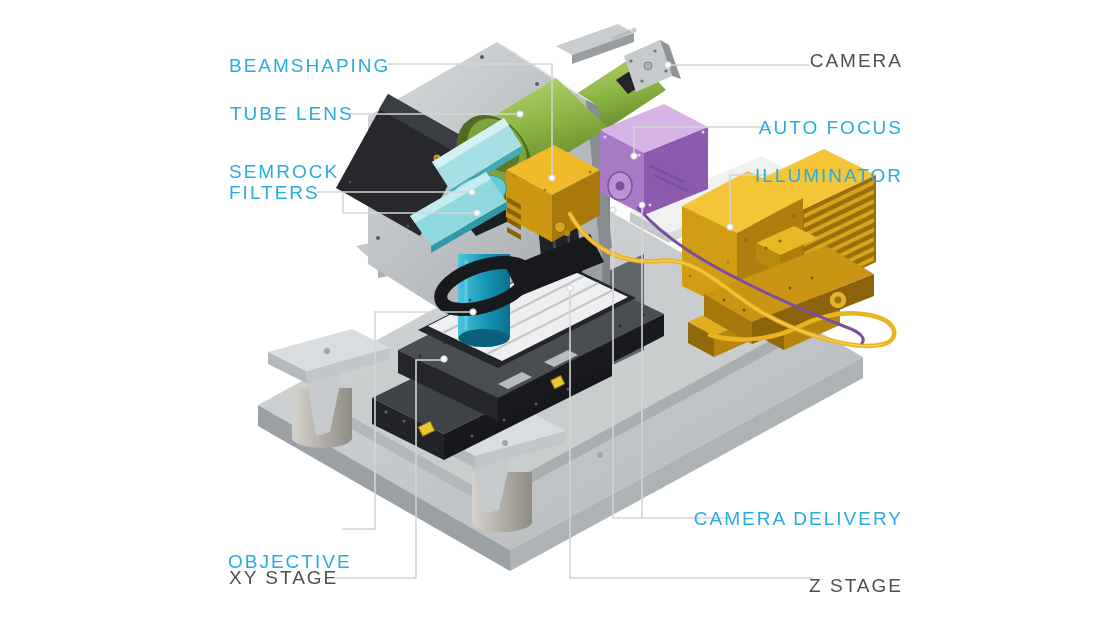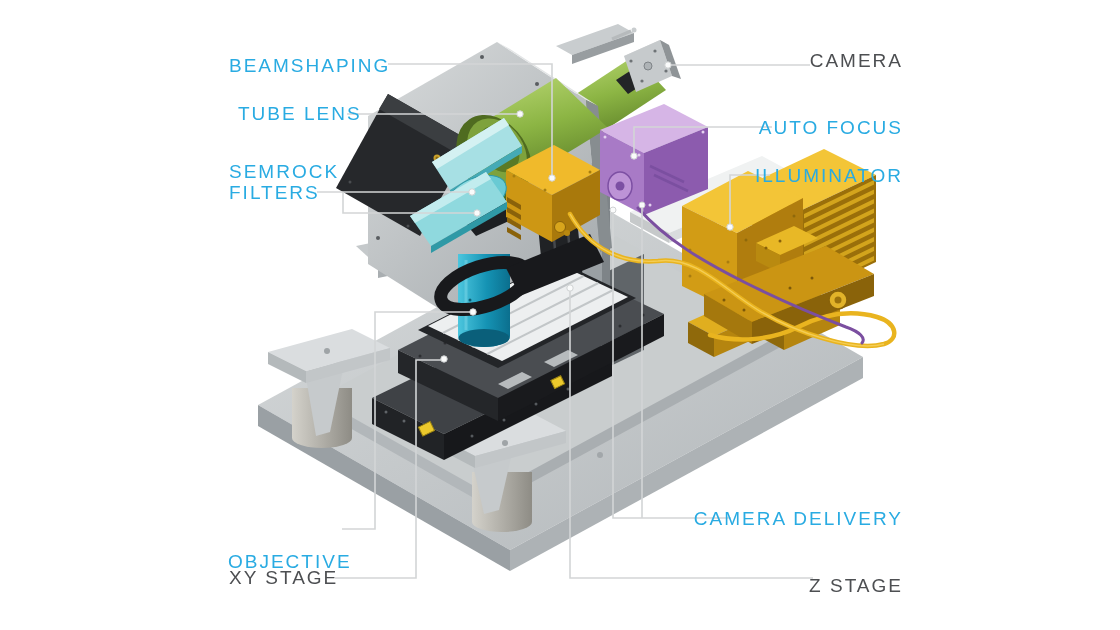--- a/index.html
+++ b/index.html
@@ -333,21 +333,21 @@
     <circle cx="634" cy="156" r="3.2"></circle>
     <circle cx="730" cy="227" r="3.2"></circle>
     <circle cx="613" cy="210" r="3"></circle>
     <circle cx="642" cy="205" r="3"></circle>
     <circle cx="570" cy="288" r="3.2"></circle>
   </g>
 </svg>
 
   <div class="label lbl-blue" style="left:229px;top:55px;">BEAMSHAPING</div>
 
-  <div class="label lbl-blue" style="left:230px;top:103px;margin-left:8px;">TUBE LENS</div>
+  <div class="label lbl-blue" style="left:230px;top:103px;">TUBE LENS</div>
 
   <div class="label lbl-blue" style="left:229px;top:161px;">
     <div>SEMROCK</div>
     <div>FILTERS</div>
   </div>
 
   <div class="label lbl-blue" style="left:228px;top:519px;margin-top:32px;">OBJECTIVE</div>
 
   <div class="label lbl-dark" style="left:229px;top:567px;">XY STAGE</div>
 

